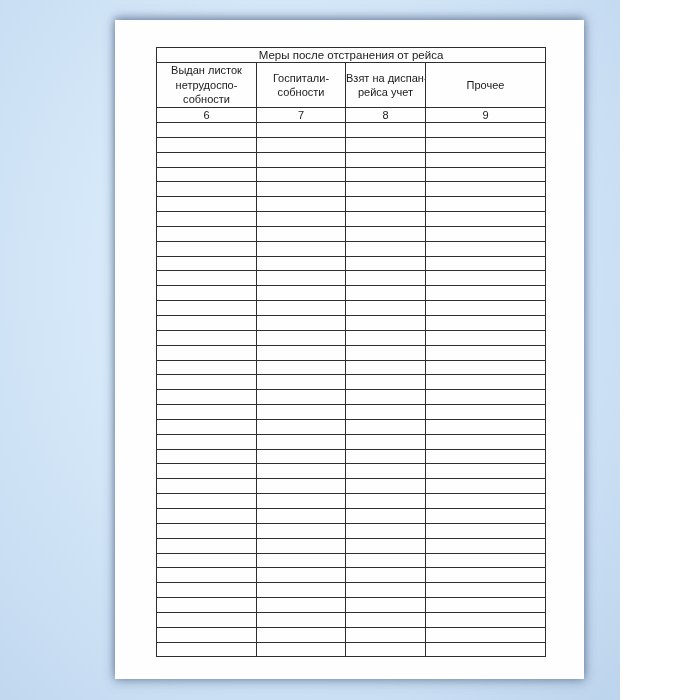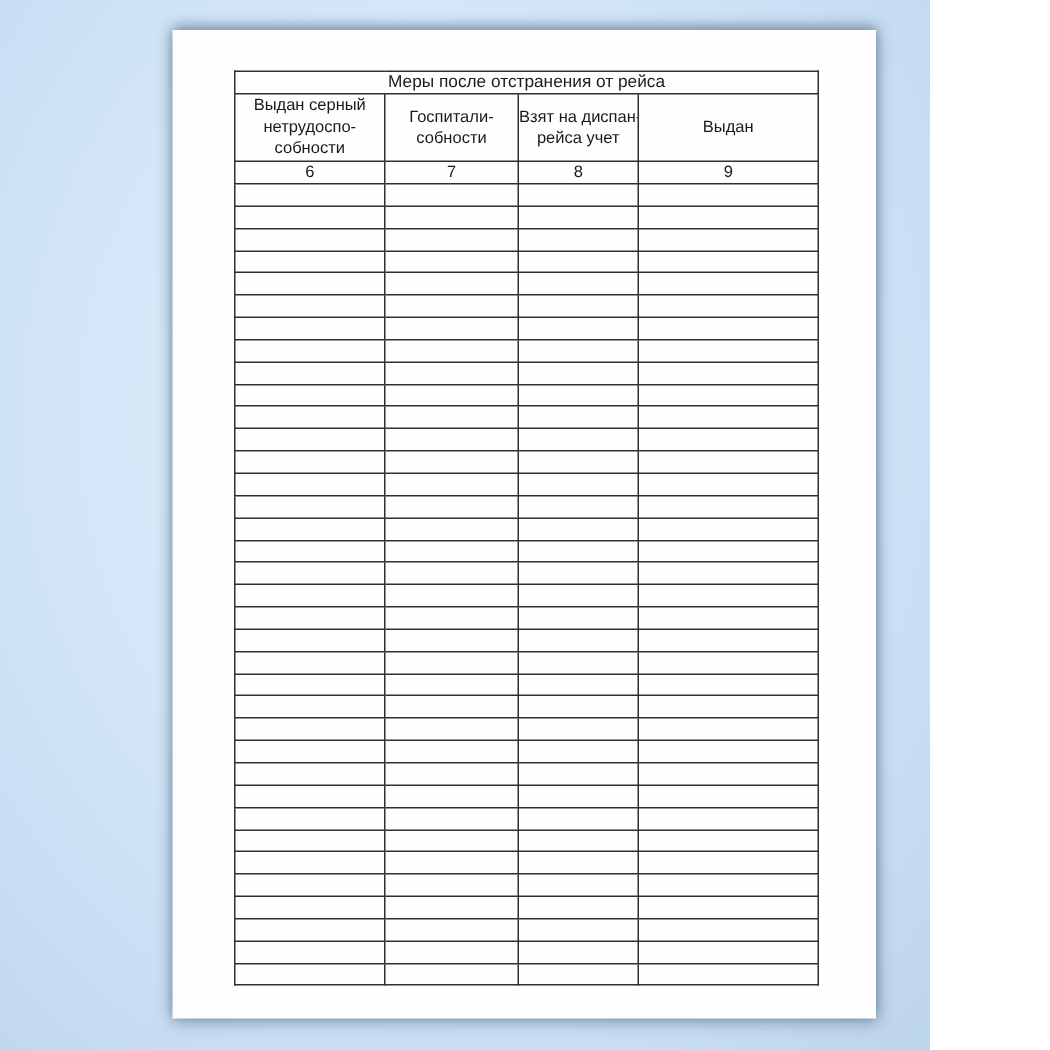--- a/index.html
+++ b/index.html
@@ -80,34 +80,34 @@
             <col class="c2">
             <col class="c3">
             <col class="c4">
         </colgroup>
         <tbody>
           <tr class="title-row">
             <td colspan="4">Меры после отстранения от рейса</td>
           </tr>
           <tr class="header-row">
             <td>
-              <span class="hline">Выдан серный</span>
+              <span class="hline">Выдан листок</span>
               <span class="hline">нетрудоспо-</span>
               <span class="hline">собности</span>
             </td>
             <td>
               <span class="hline">Госпитали-</span>
               <span class="hline">собности</span>
             </td>
             <td>
               <span class="hline">Взят на диспан-</span>
               <span class="hline">рейса учет</span>
             </td>
             <td>
-              <span class="hline">Выдан</span>
+              <span class="hline">Прочее</span>
             </td>
           </tr>
           <tr class="number-row">
             <td>6</td>
             <td>7</td>
             <td>8</td>
             <td>9</td>
           </tr>
         <tr class="empty-row">
               <td></td>

